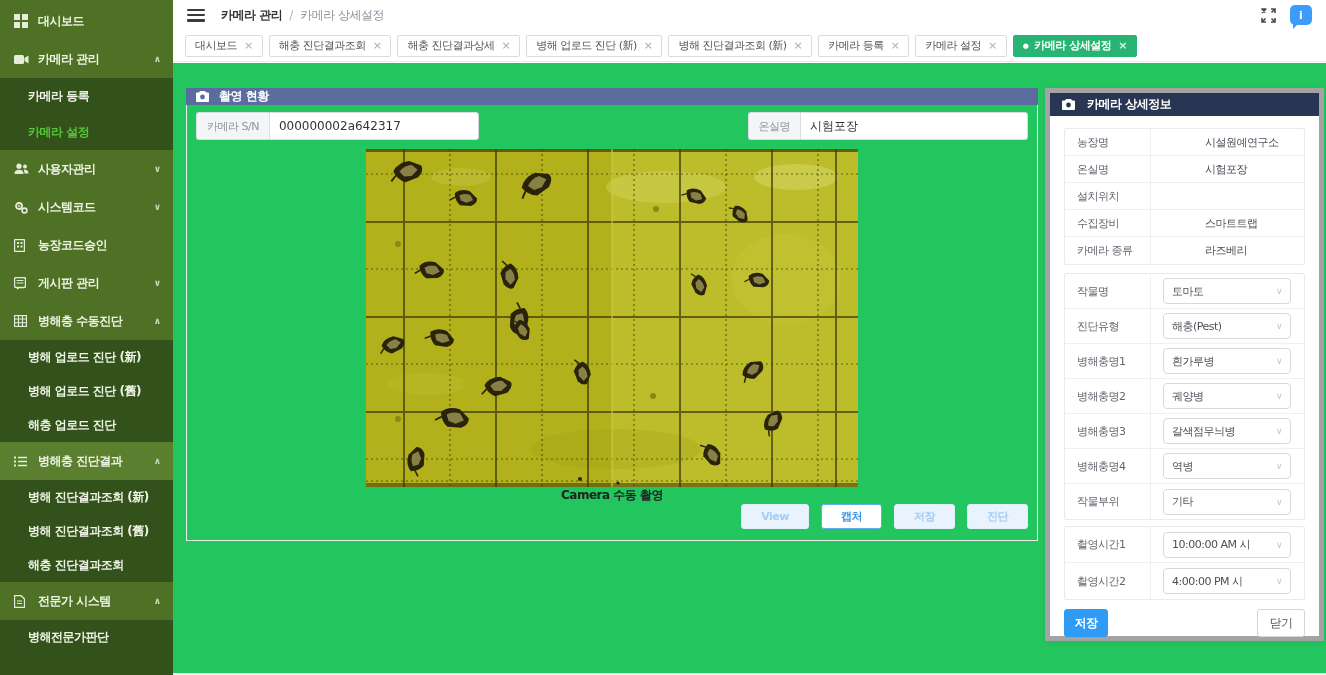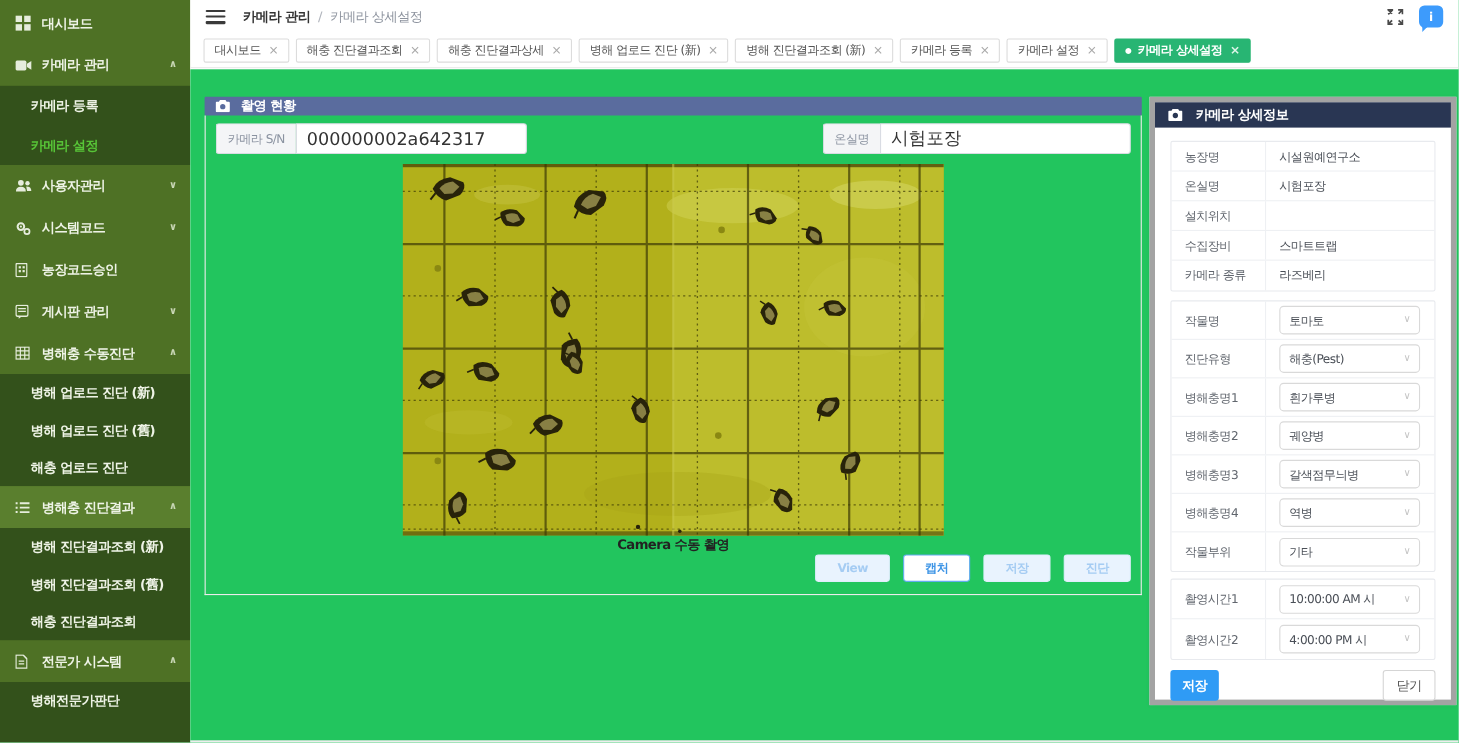--- a/index.html
+++ b/index.html
@@ -45,41 +45,41 @@
   .bottom-strip { position:absolute; left:0; bottom:0; width:1153px; height:2px; background:#ededed; }
 
   
   .panel-capture { position:absolute; left:13px; top:25px; width:852px; height:448px; display:flex; flex-direction:column; }
   .cap-header { height:23px; background:#5a6c9e; color:#fff; display:flex; align-items:center; padding:0 10px; font-size:12px; font-weight:bold; letter-spacing:-0.5px; border-radius:1px; }
   .cap-header .cam-ic { margin-right:10px; display:flex; }
   .cap-body { flex:1; border:1px solid #ececec; border-top:none; display:flex; flex-direction:column; padding:7px 9px 11px; }
   .input-row { display:flex; justify-content:space-between; }
   .igroup { display:flex; height:28px; }
   .igroup .ig-label { display:flex; align-items:center; padding:0 10px; background:#f4f5f7; border:1px solid #d9dce3; border-right:none; border-radius:3px 0 0 3px; font-size:11px; color:#8b93a1; letter-spacing:-0.5px; white-space:nowrap; }
-  .igroup input { border:1px solid #d9dce3; border-radius:0 3px 3px 0; padding:0 9px; font-size:16px; color:#333; outline:none; font-family:inherit; }
+  .igroup input { border:1px solid #d9dce3; border-radius:0 3px 3px 0; padding:0 9px; font-size:12px; color:#333; outline:none; font-family:inherit; }
   .igroup.sn input { width:210px; }
   .igroup.gh input { width:228px; }
   .trap-wrap { display:flex; justify-content:center; margin-top:9px; }
   .cap-footer { margin-top:auto; display:flex; align-items:center;flex-direction:column; }
   .cap-footer-label { font-size:12px; font-weight:bold; color:#222; letter-spacing:-0.5px; }
   .cap-buttons { margin-left:auto; display:flex; gap:12px; }
   .btn-soft { min-width:46px; height:25px; padding:0 19px; border-radius:3px; background:#e9f3fe; border:1px solid #e0eefd; color:#a5ccf3; font-size:11px; font-weight:bold; cursor:pointer; font-family:inherit; letter-spacing:-0.5px; }
   .btn-soft.focused { background:#fff; border:1px solid #63acef; color:#3e95e6; }
 
   
   .panel-detail { position:absolute; left:872px; top:25px; width:279px; height:553px; background:#fff; border:5px solid #a3a3a3; box-shadow:0 1px 5px rgba(0,0,0,.07); display:flex; flex-direction:column; }
   .det-header { height:23px; background:#293653; color:#fff; display:flex; align-items:center; padding:0 12px; font-size:12px; font-weight:bold; letter-spacing:-0.5px; flex:0 0 auto; }
   .det-header .cam-ic { margin-right:12px; display:flex; }
   .det-body { padding:12px 14px 10px; display:flex; flex-direction:column; flex:1; }
   .det-table { border:1px solid #e8eaee; border-radius:2px; }
   .det-row { display:flex; border-bottom:1px solid #eef0f3; align-items:center; }
   .det-row:last-child { border-bottom:none; }
   .det-row .d-label { width:86px; padding-left:12px; font-size:11px; color:#61666e; letter-spacing:-0.5px; border-right:1px solid #eef0f3; align-self:stretch; display:flex; align-items:center; }
   .det-row .d-value { flex:1; padding-left:12px; font-size:11px; color:#4a4f57; letter-spacing:-0.5px; }
-  .info-table .det-row { height:27px; }
+  .info-table .det-row { height:27px;gap:42px; }
   .sel-table { margin-top:8px; }
   .sel-table .det-row { height:35px; }
   .time-table { margin-top:6px; }
   .time-table .det-row { height:36px; }
   .selectbox { width:128px; height:26px; border:1px solid #d9d9d9; border-radius:4px; display:flex; align-items:center; padding:0 8px; font-size:11px; color:#4a4f57; cursor:pointer; background:#fff; letter-spacing:-0.5px; }
   .selectbox .sel-chev { margin-left:auto; color:#c4c4c4; font-size:9px; }
   .det-footer { margin-top:9px; display:flex; align-items:center; justify-content:space-between; }
   .btn-save { width:44px; height:28px; background:#2f9bf5; border:1px solid #2f9bf5; border-radius:3px; color:#fff; font-size:12px; font-weight:bold; cursor:pointer; font-family:inherit; letter-spacing:-0.5px; }
   .btn-close { width:48px; height:28px; background:#fff; border:1px solid #d5d5d5; border-radius:3px; color:#555; font-size:12px; cursor:pointer; font-family:inherit; letter-spacing:-0.5px; }
 

